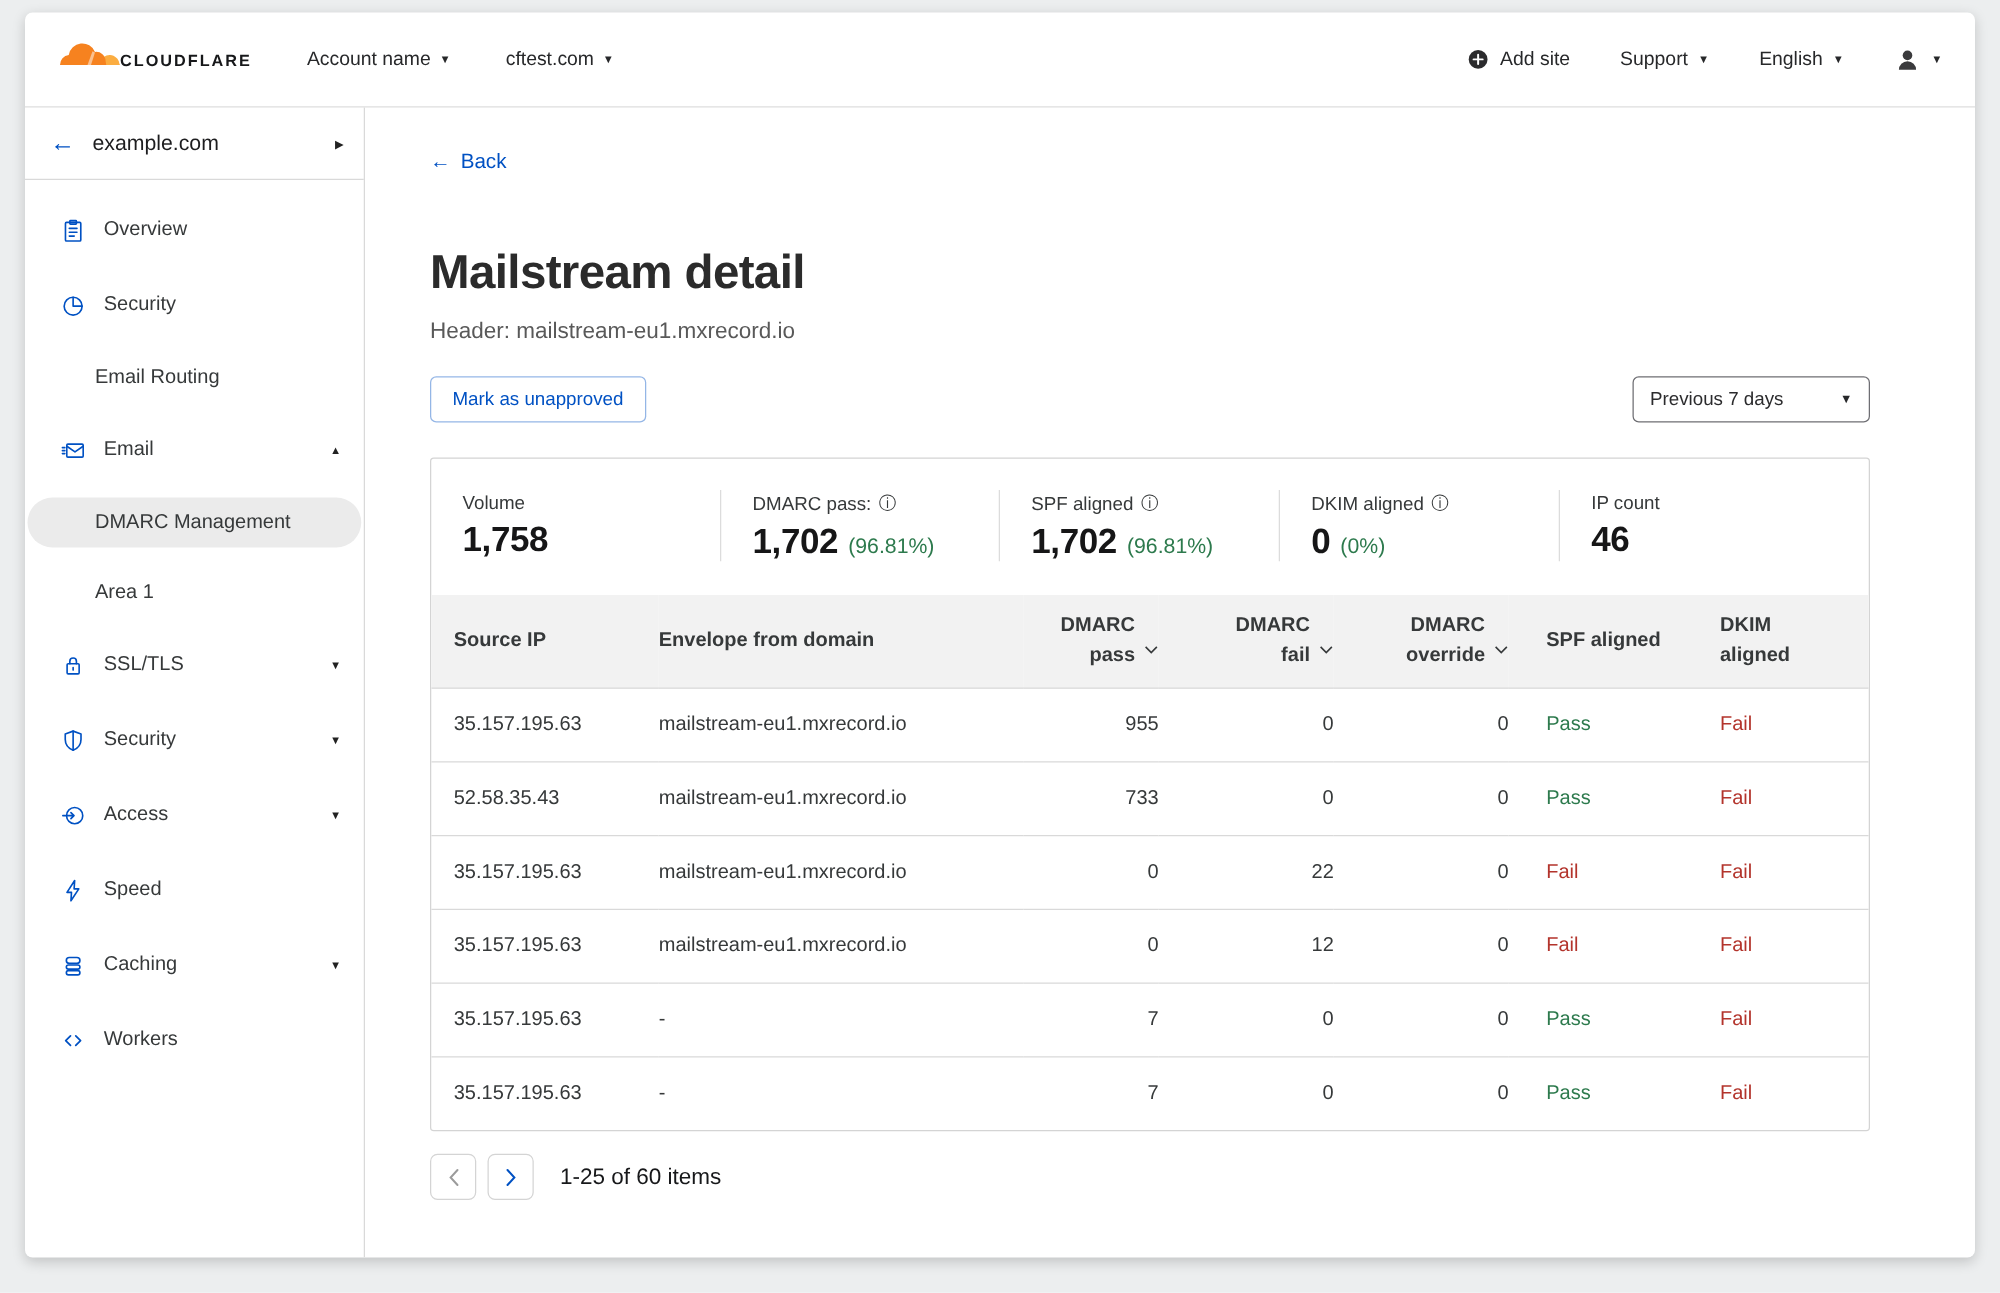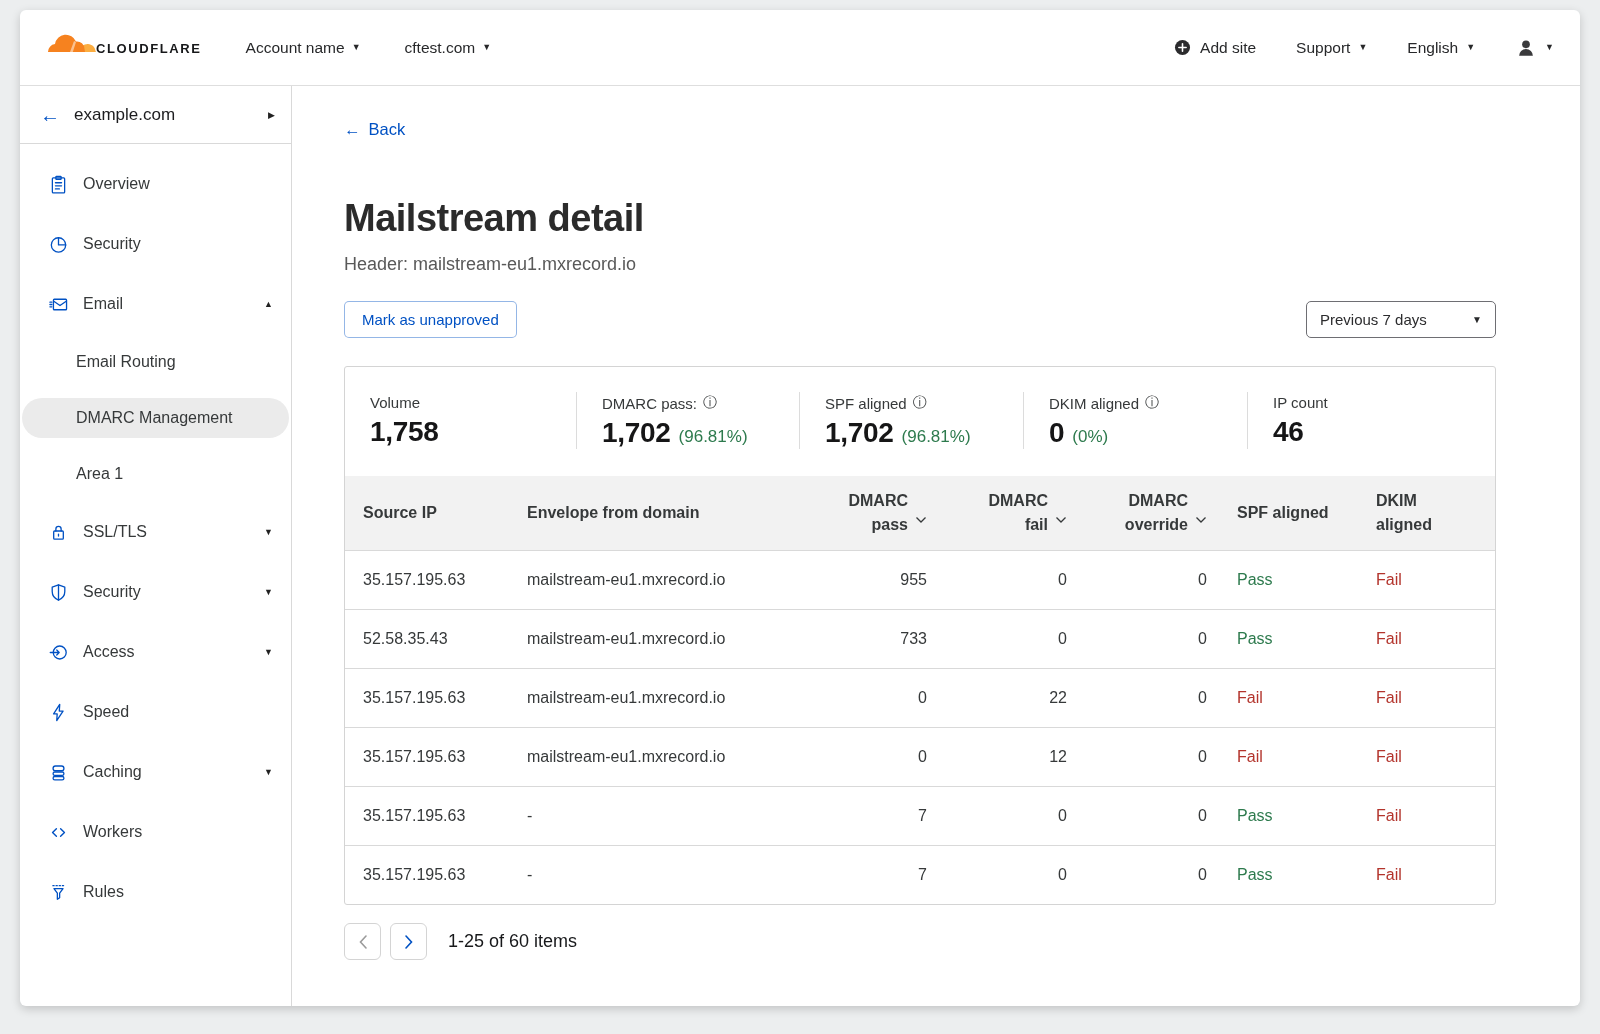--- a/index.html
+++ b/index.html
@@ -190,29 +190,29 @@
               <use href="#i-clipboard"></use>
             </svg>
           <span class="nav-label">Overview</span>
         </div>
         <div class="nav-item">
           <svg class="nav-icon" viewBox="0 0 24 24">
               <use href="#i-pie"></use>
             </svg>
           <span class="nav-label">Security</span>
         </div>
+        <div class="nav-item sub">
+          <span class="nav-label">Email Routing</span>
+        </div>
         <div class="nav-item">
           <svg class="nav-icon" viewBox="0 0 24 24">
               <use href="#i-email"></use>
             </svg>
           <span class="nav-label">Email</span>
           <span class="nav-caret">▲</span>
-        </div>
-        <div class="nav-item sub">
-          <span class="nav-label">Email Routing</span>
         </div>
         <div class="nav-item sub selected">
           <span class="pill"></span>
           <span class="nav-label">DMARC Management</span>
         </div>
         <div class="nav-item sub">
           <span class="nav-label">Area 1</span>
         </div>
         <div class="nav-item">
           <svg class="nav-icon" viewBox="0 0 24 24">
@@ -246,26 +246,20 @@
               <use href="#i-cache"></use>
             </svg>
           <span class="nav-label">Caching</span>
           <span class="nav-caret">▼</span>
         </div>
         <div class="nav-item">
           <svg class="nav-icon" viewBox="0 0 24 24">
               <use href="#i-workers"></use>
             </svg>
           <span class="nav-label">Workers</span>
-        </div>
-        <div class="nav-item">
-          <svg class="nav-icon" viewBox="0 0 24 24">
-              <use href="#i-rules"></use>
-            </svg>
-          <span class="nav-label">Rules</span>
         </div>
       </div>
     </div>
 
     <div class="main">
       <div class="back-link">
         <span>←</span>
         <span>Back</span>
       </div>
 

